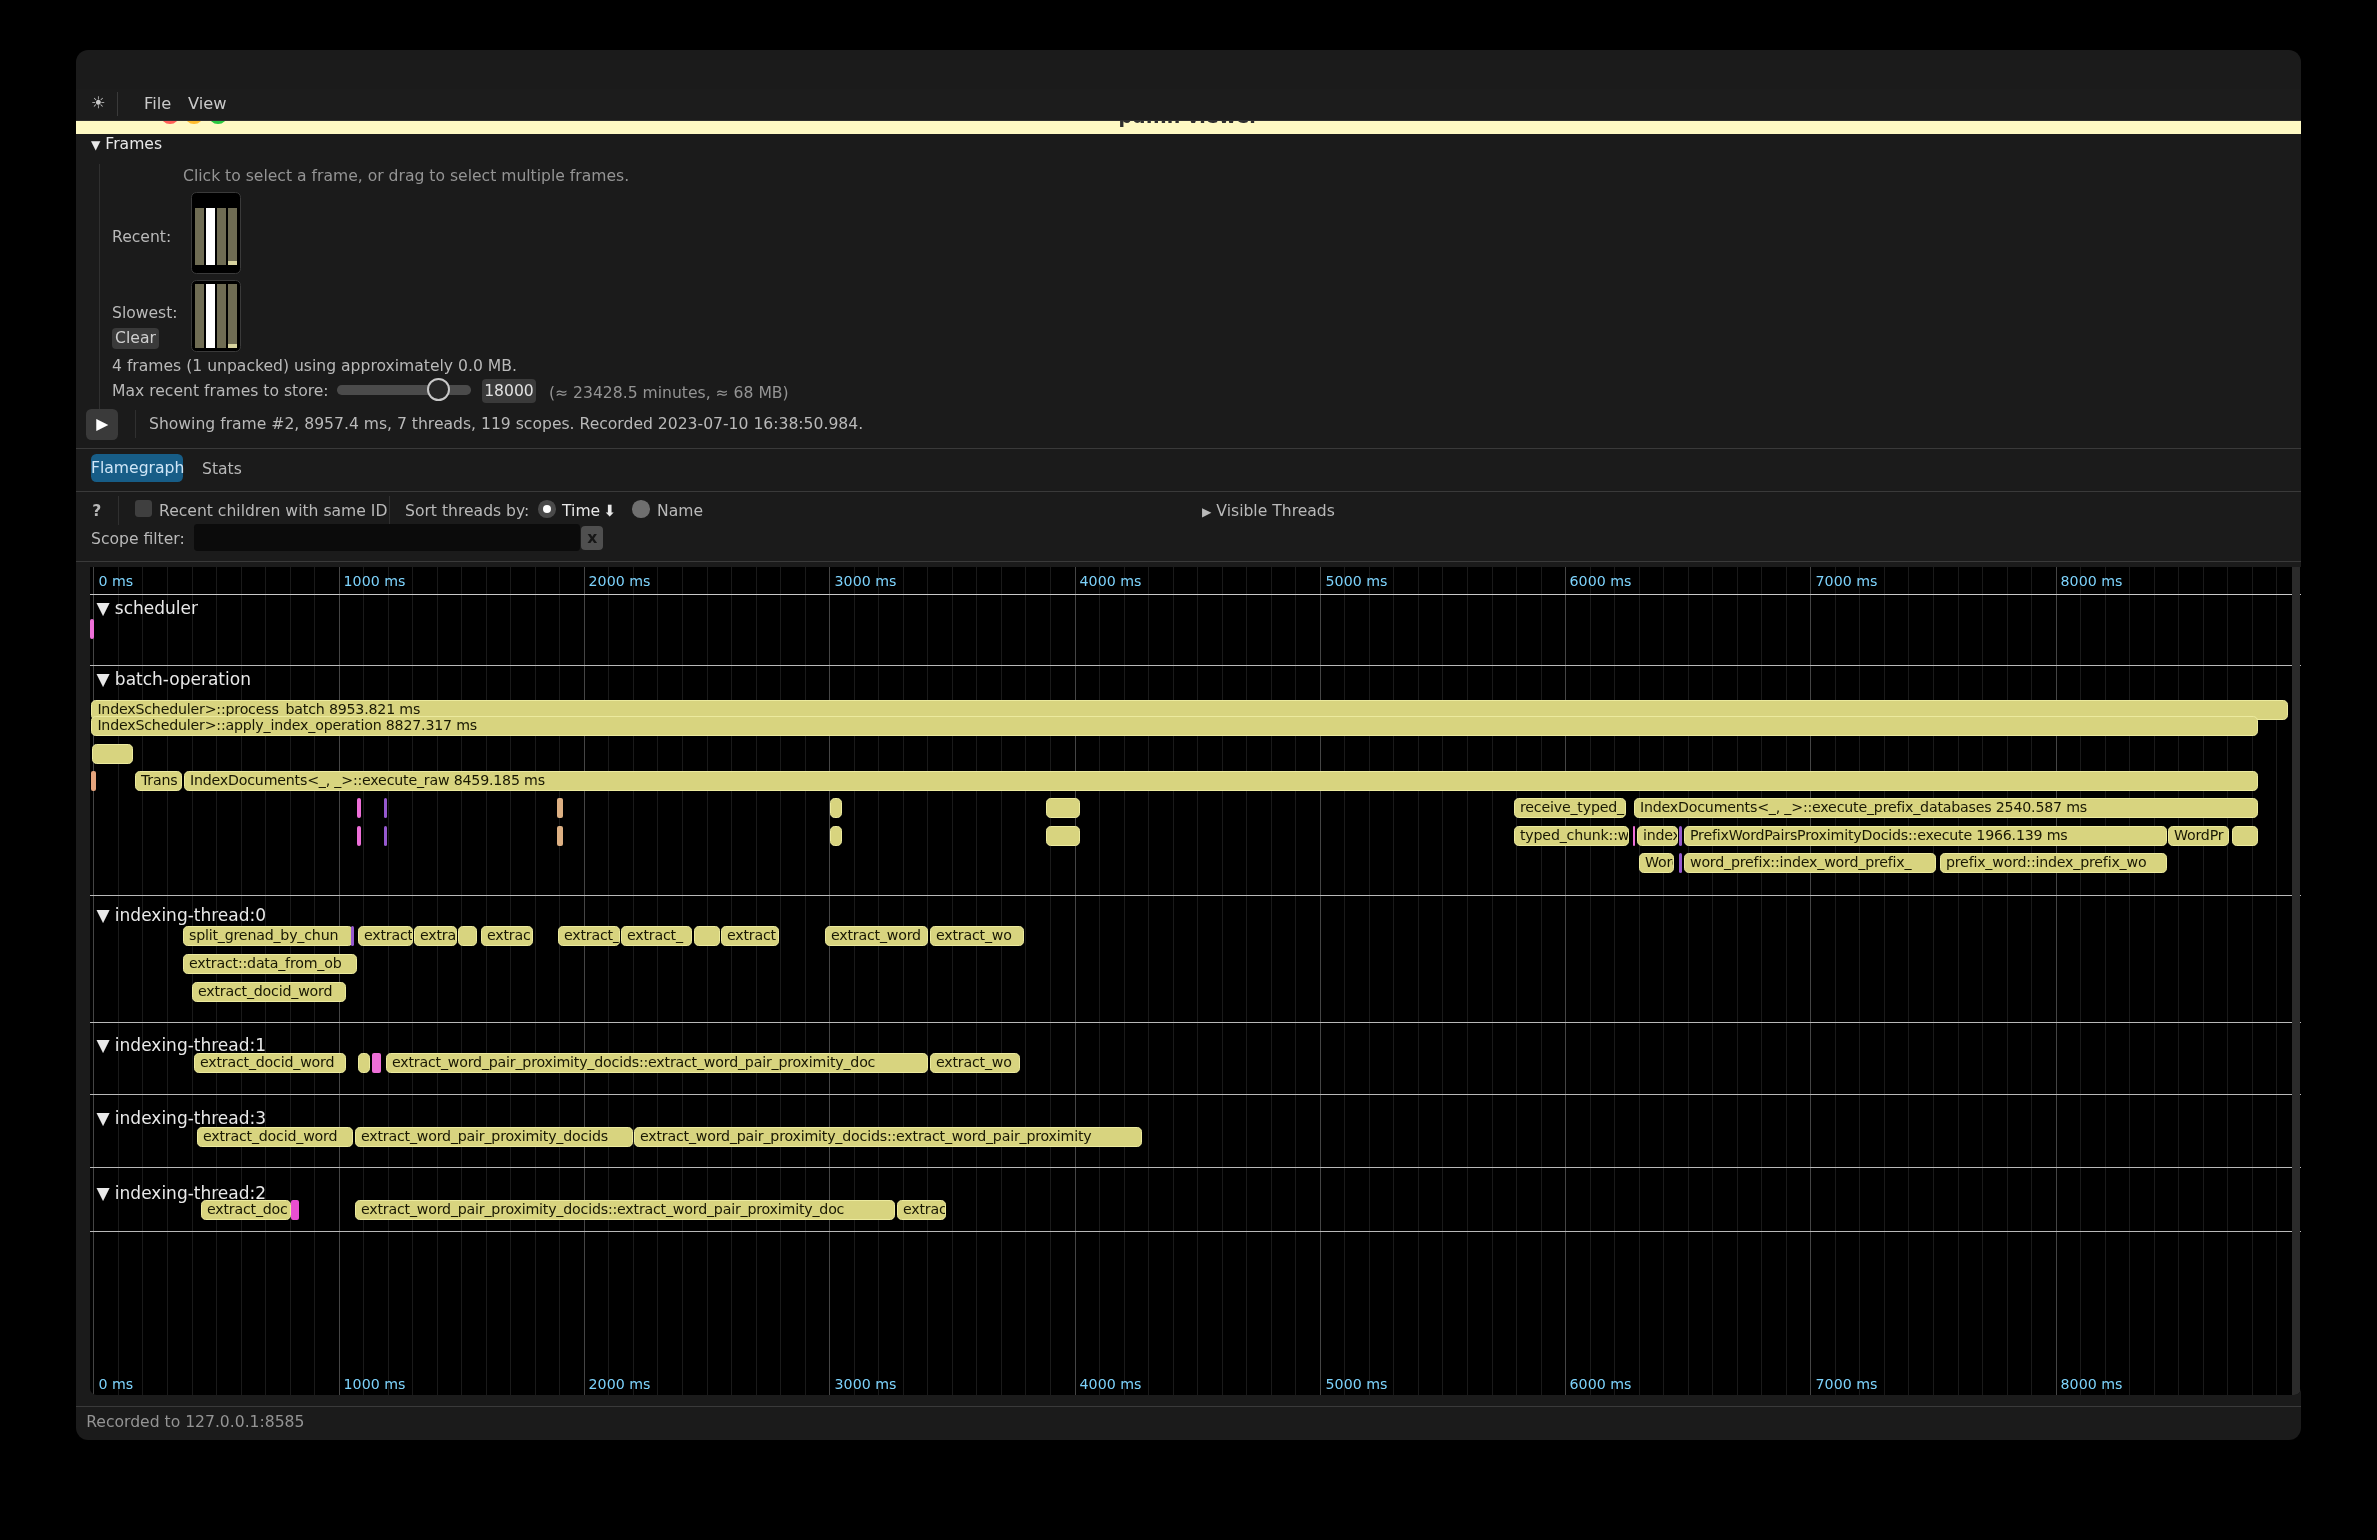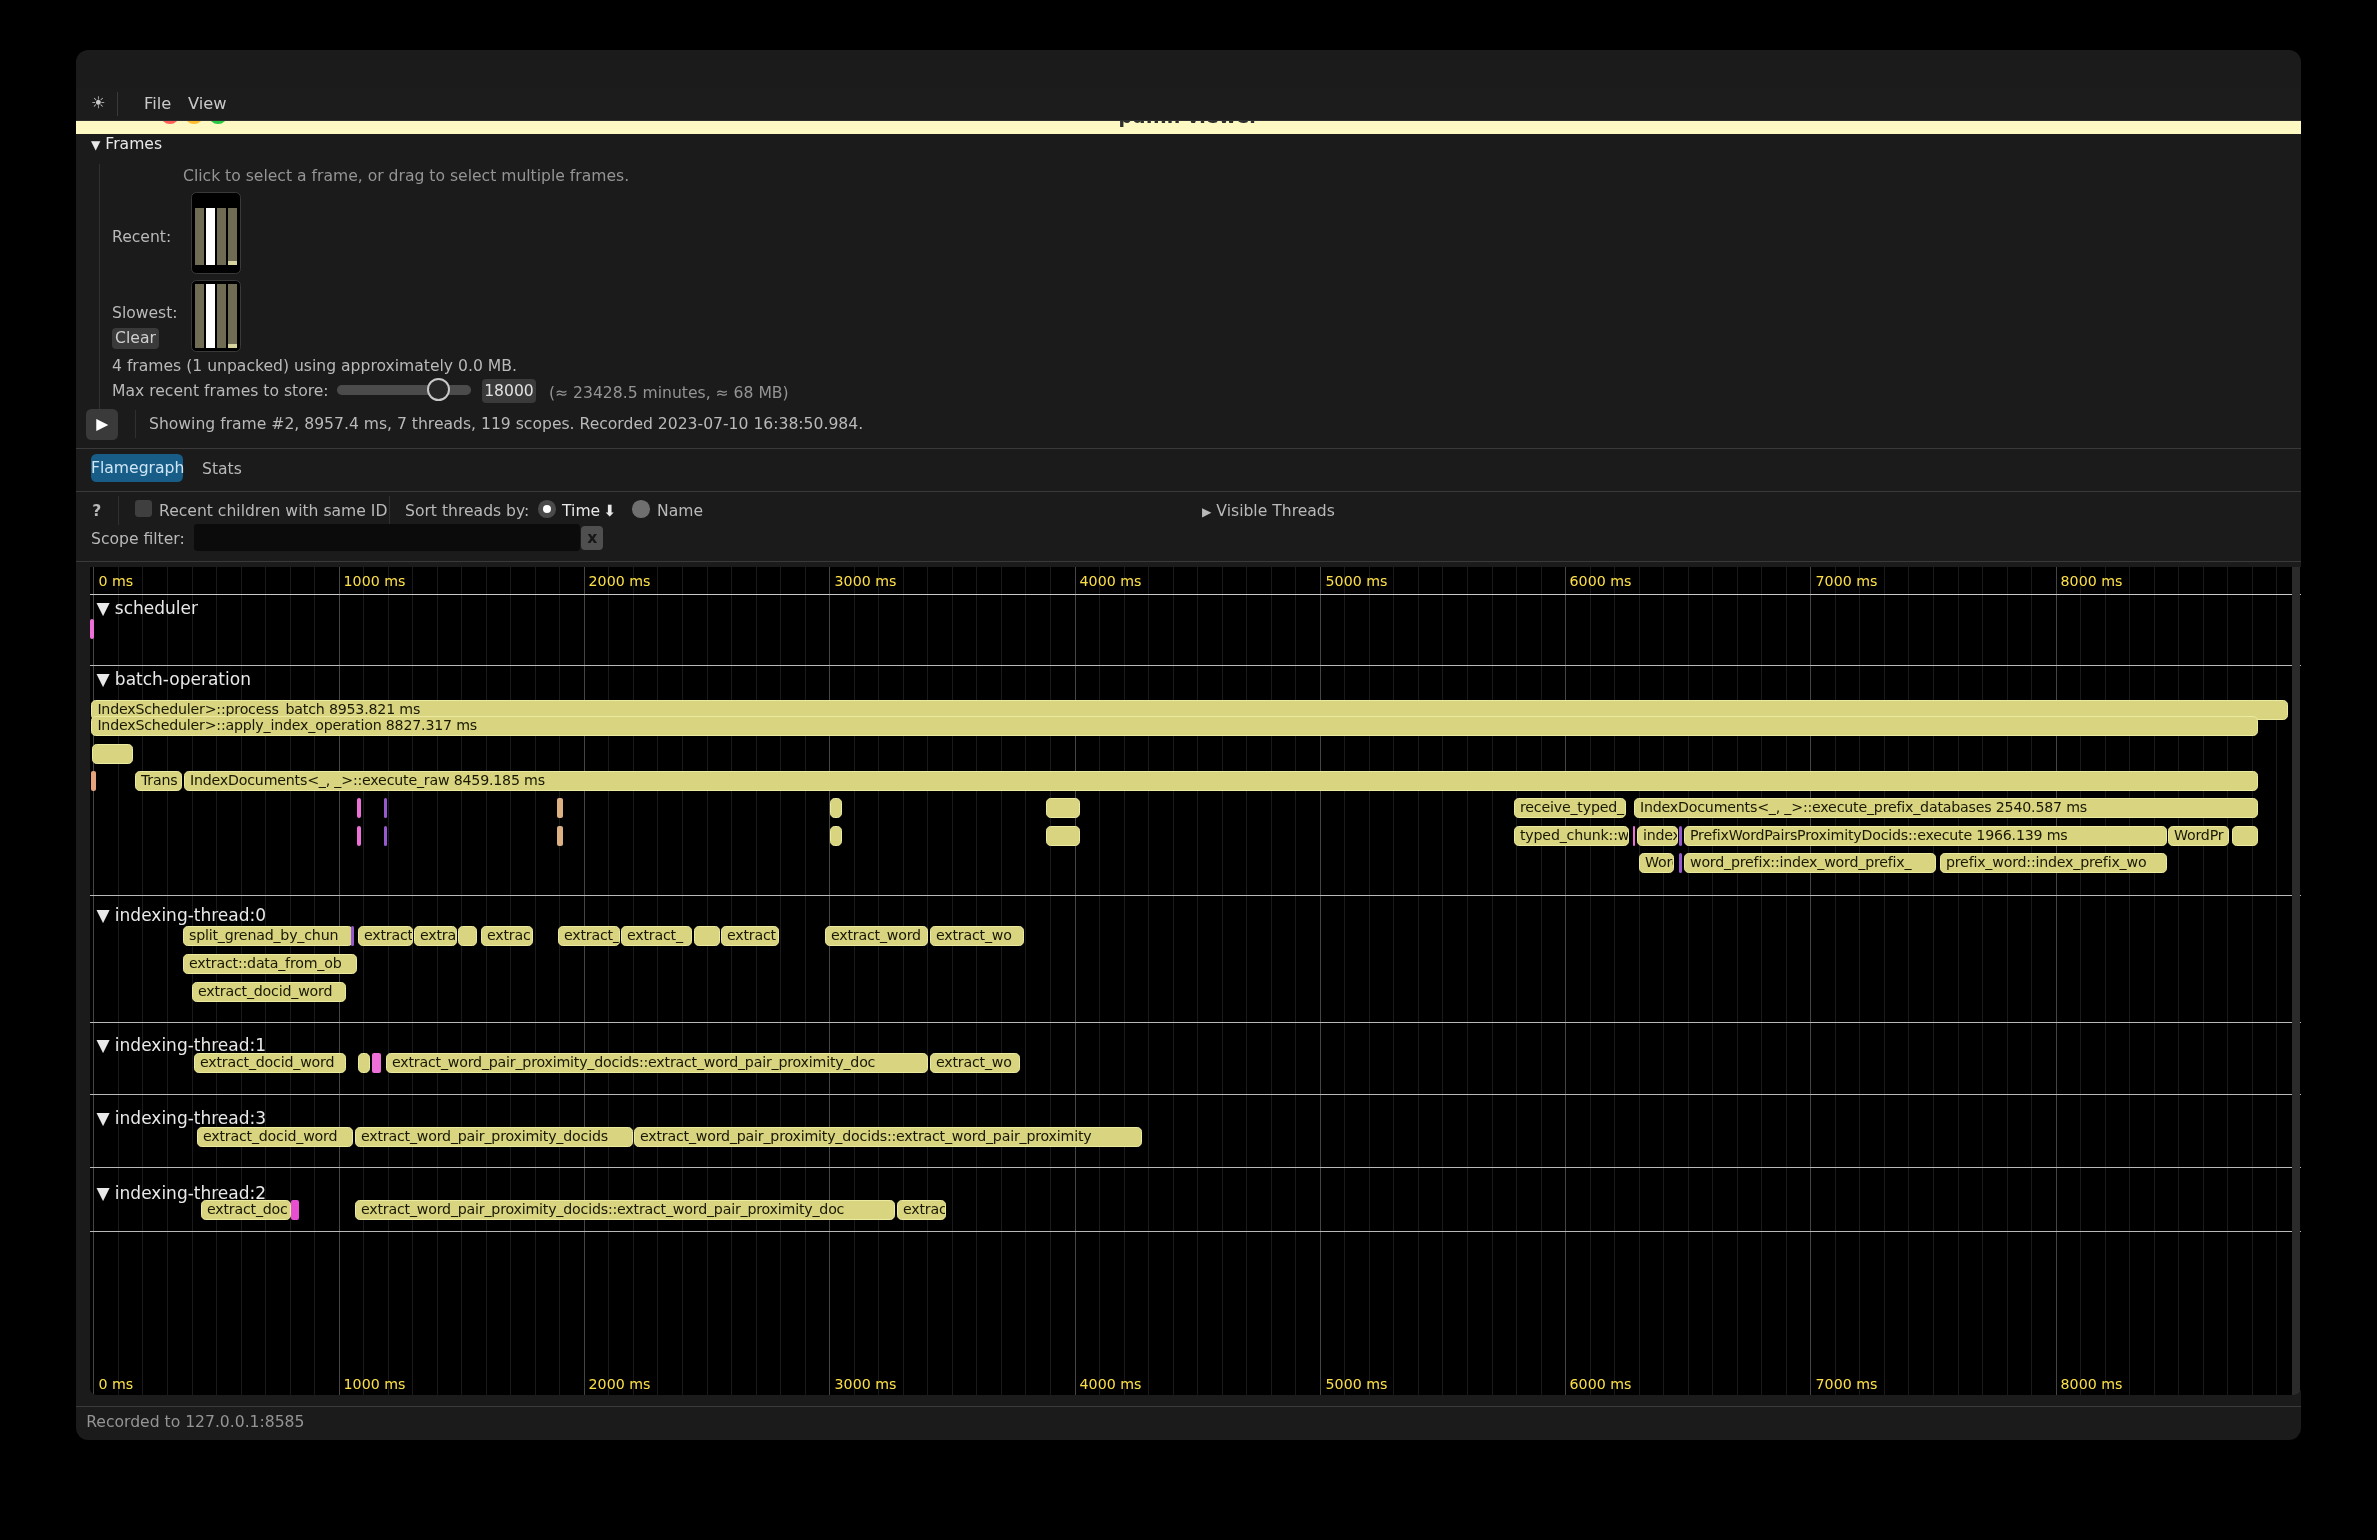--- a/index.html
+++ b/index.html
@@ -35,21 +35,21 @@
   .checkbox{position:absolute;width:17px;height:17px;background:#3f3f3f;border-radius:3.4px;}
   .radio{position:absolute;width:17.6px;height:17.6px;border-radius:50%;background:#4a4a4a;}
   .radio.sel:after{content:"";position:absolute;left:4.7px;top:4.7px;width:8.1px;height:8.1px;
     border-radius:50%;background:#fff;}
   .input{position:absolute;background:#0b0b0b;border-radius:3.4px;}
   .flame{position:absolute;left:13.6px;top:517px;width:2211px;height:828px;background:#000;
     border-bottom-left-radius:6.8px;border-bottom-right-radius:6.8px;overflow:hidden;}
   .grid{position:absolute;top:0;bottom:0;width:0.7px;background:rgba(255,255,255,0.10);}
   .grid.major{width:1.4px;background:rgba(255,255,255,0.27);}
   .rulerline{position:absolute;left:0;top:26.5px;width:100%;height:1.4px;background:#c9c9c9;}
-  .ticklabel{position:absolute;color:#fde047;font-size:14.2px;white-space:nowrap;}
+  .ticklabel{position:absolute;color:#7dd3fc;font-size:14.2px;white-space:nowrap;}
   .sechead{position:absolute;left:6.8px;color:#e9e9e9;font-size:17px;white-space:nowrap;}
   .secline{position:absolute;left:0;width:100%;height:1.4px;background:#b9b9b9;}
   .bar{position:absolute;box-sizing:border-box;height:20.4px;background:#d8d47f;
     border:1.4px solid #ecea9e;border-radius:4.7px;color:#191803;font-size:14.2px;
     line-height:17.6px;padding:0 5.4px;white-space:nowrap;overflow:hidden;letter-spacing:-0.2px;}
   .bar.m{border:none;border-radius:2px;padding:0;}
   .bar.pink{background:#ee6fd8;}
   .bar.purple{background:#9659cf;}
   .bar.tan{background:#ddb083;}
   .bar.salmon{background:#e5a47c;}

